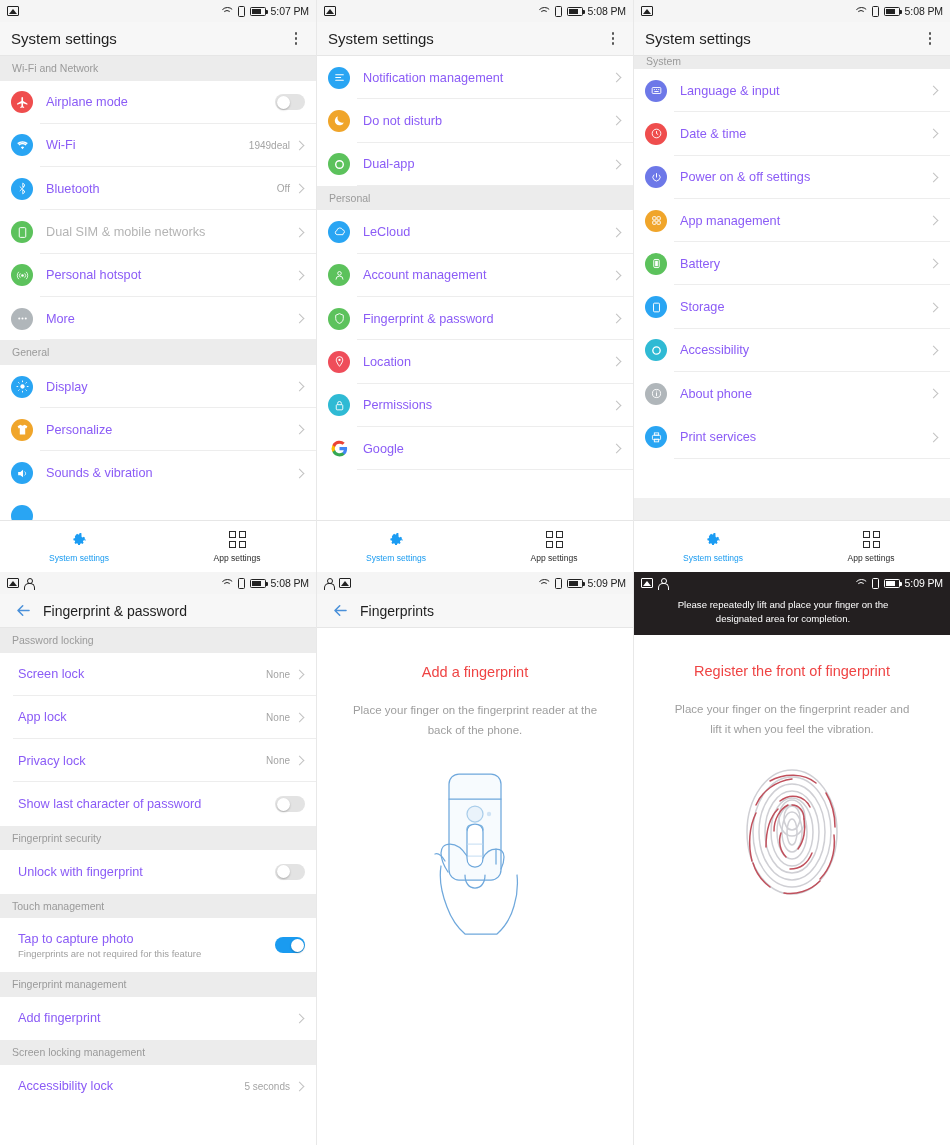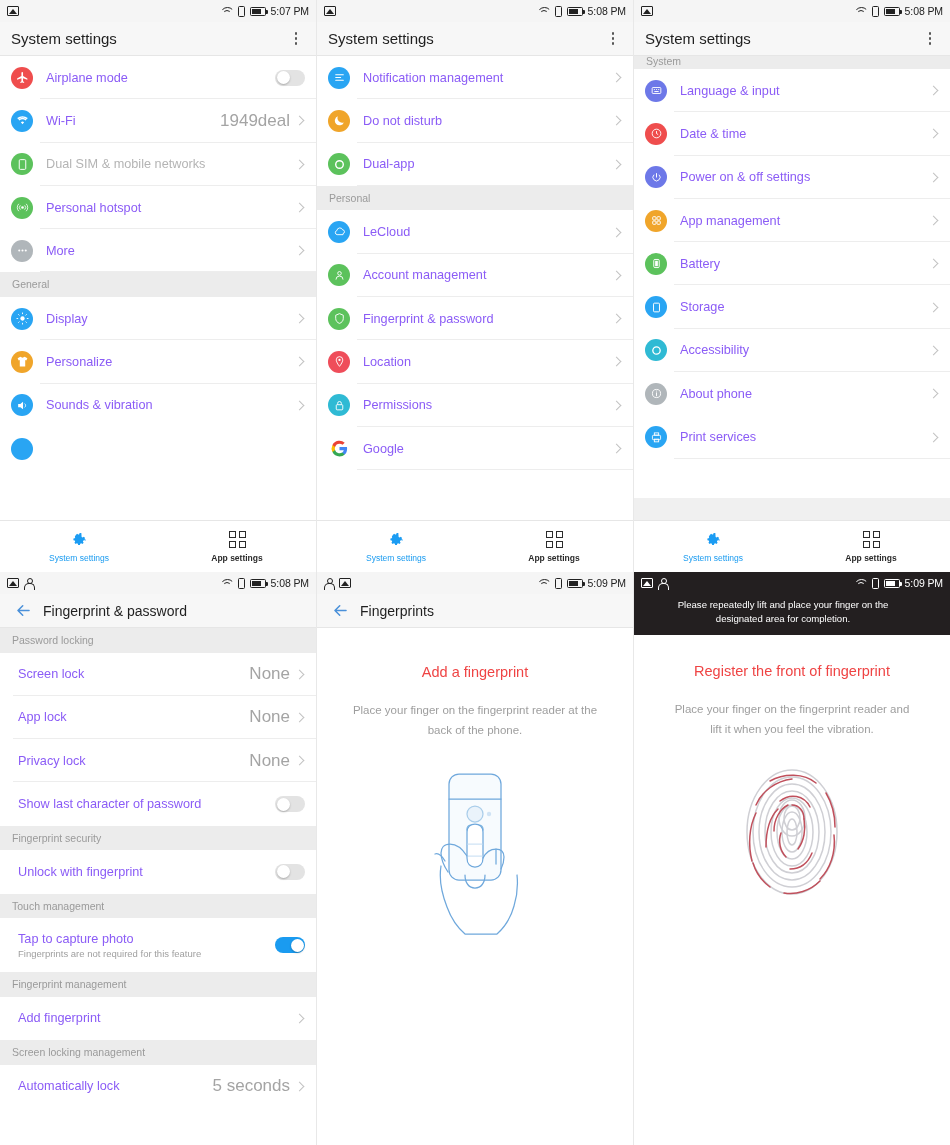--- a/index.html
+++ b/index.html
@@ -73,21 +73,21 @@
     content:""; position:absolute; left:40px; right:0; bottom:0;
     height:1px; background:#ededed;
   }
   .row.nodiv:after { display:none; }
   .row .ico { width:22px;height:22px;border-radius:50%;flex:0 0 22px;
               display:flex;align-items:center;justify-content:center;color:#fff;}
   .row .ico svg { width:13px;height:13px; fill:#fff; }
   .row .lbl { margin-left:13px; font-size:12.7px; color:#8b5cf6; flex:1;
               white-space:nowrap; overflow:hidden; text-overflow:ellipsis;}
   .row .lbl.dim { color:#b4b4b4; }
-  .row .val { font-size:17px; color:#a4a4a4; margin-right:6px; }
+  .row .val { font-size:10px; color:#a4a4a4; margin-right:6px; }
   .chev { width:7px;height:7px;border-right:1.4px solid #c2c2c2;border-top:1.4px solid #c2c2c2;
           transform:rotate(45deg); flex:0 0 7px; margin-right:2px;}
 
   
   .row.noicon { padding-left:18px; }
   .row.noicon:after { left:13px; }
   .row.noicon .lbl { margin-left:0; }
   .row .sub { font-size:9.5px; color:#a0a0a0; margin-top:2px; }
   .rowcol { display:flex; flex-direction:column; flex:1; }
 
@@ -101,21 +101,21 @@
   
   .botnav {
     position:absolute; left:0; right:0; bottom:0; height:52px;
     background:#fff; border-top:1px solid #e6e6e6;
     display:flex; align-items:center;
   }
   .botnav .item { flex:1; display:flex; flex-direction:column; align-items:center; gap:5px; }
   .botnav .item .glyph { height:18px; display:flex; align-items:center; }
   .botnav .item .t { font-size:8.5px; }
   .botnav .item.active .t { color:#1a9bf0; }
-  .botnav .item.inactive .t { color:#2b2b2b;font-weight:bold; }
+  .botnav .item.inactive .t { color:#2b2b2b; }
   .gear { width:17px;height:17px; fill:#1b9cf3; }
   .squares { display:grid; grid-template-columns:7px 7px; grid-template-rows:7px 7px; gap:3px;}
   .squares i { border:1.7px solid #2b2b2b; display:block; }
 
   
   .fp-body { padding-top:36px; text-align:center; background:#fff; height:100%; }
   .fp-h { font-size:14.5px; color:#ef4444; margin-bottom:20px; }
   .fp-p { font-size:11.5px; color:#9e9e9e; line-height:1.75; padding:0 34px; }
   .fp-art { margin-top:28px; display:flex; justify-content:center; }
 
@@ -145,20 +145,21 @@
     <div class="appbar">
       <span class="title">System settings</span>
       <span class="kebab">
           <i></i>
           <i></i>
           <i></i>
         </span>
     </div>
 
     <div class="list">
+      <div class="sect">Wi-Fi and Network</div>
 
       <div class="row">
         <span class="ico" style="background:#ef4d4d">
           <svg viewBox="0 0 24 24">
               <path d="M21 16v-2l-8-5V3.5a1.5 1.5 0 0 0-3 0V9l-8 5v2l8-2.5V19l-2 1.5V22l3.5-1 3.5 1v-1.5L13 19v-5.5L21 16z"></path>
             </svg>
         </span>
         <span class="lbl">Airplane mode</span>
         <span class="tog">
             <i></i>
@@ -169,20 +170,30 @@
         <span class="ico" style="background:#29a5f3">
           <svg viewBox="0 0 24 24">
               <path d="M12 19l3-3.8a4.7 4.7 0 0 0-6 0L12 19zm7.5-9.2a12 12 0 0 0-15 0l1.7 2.1a9.3 9.3 0 0 1 11.6 0l1.7-2.1zM12 4a15 15 0 0 0-9.7 3.5L4 9.6a12.3 12.3 0 0 1 16 0l1.7-2.1A15 15 0 0 0 12 4z"></path>
             </svg>
         </span>
         <span class="lbl">Wi-Fi</span>
         <span class="val">1949deal</span>
         <span class="chev"></span>
       </div>
 
+      <div class="row">
+        <span class="ico" style="background:#29a5f3">
+          <svg viewBox="0 0 24 24">
+              <path d="M12.5 2v7.6l4-3.9L12.5 2zm0 12.4V22l4-3.7-4-3.9zM7 8.3l9 8.9M7 16.6l9-8.9" stroke="#fff" stroke-width="1.6" fill="none"></path>
+            </svg>
+        </span>
+        <span class="lbl">Bluetooth</span>
+        <span class="val">Off</span>
+        <span class="chev"></span>
+      </div>
 
       <div class="row">
         <span class="ico" style="background:#5cc25c">
           <svg viewBox="0 0 24 24">
               <rect x="6" y="3" width="12" height="18" rx="2" fill="none" stroke="#fff" stroke-width="1.8"></rect>
             </svg>
         </span>
         <span class="lbl dim">Dual SIM &amp; mobile networks</span>
         <span class="chev"></span>
       </div>
@@ -644,21 +655,21 @@
       </div>
 
       <div class="sect">Fingerprint management</div>
       <div class="row noicon nodiv">
         <span class="lbl">Add fingerprint</span>
         <span class="chev"></span>
       </div>
 
       <div class="sect">Screen locking management</div>
       <div class="row noicon nodiv">
-        <span class="lbl">Automatically lock</span>
+        <span class="lbl">Accessibility lock</span>
         <span class="val">5 seconds</span>
         <span class="chev"></span>
       </div>
     </div>
   </div>
 
   <div class="panel">
     <div class="statusbar">
       <div class="sb-left">
         <span class="ic-person"></span>

